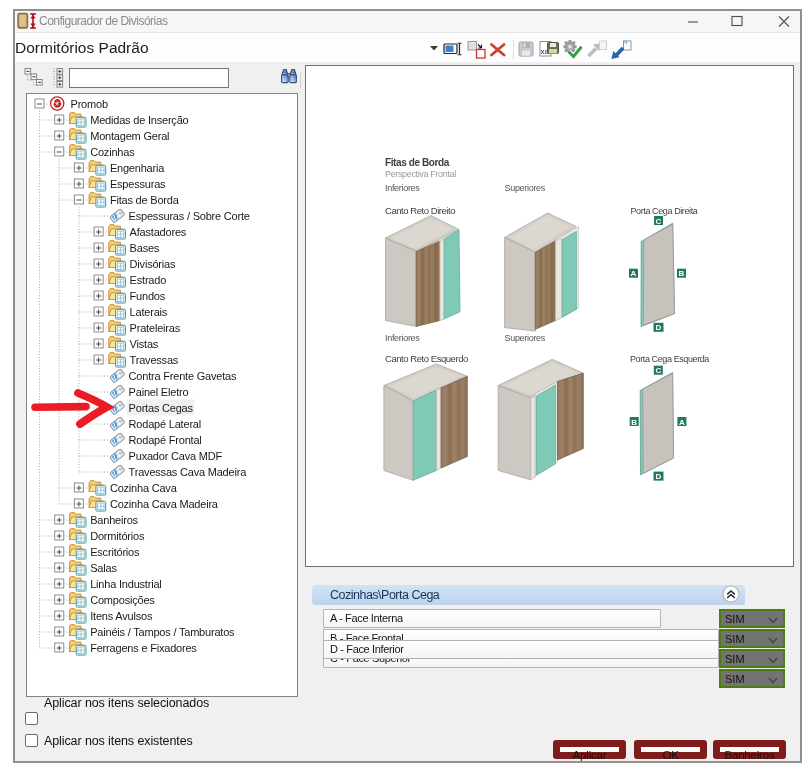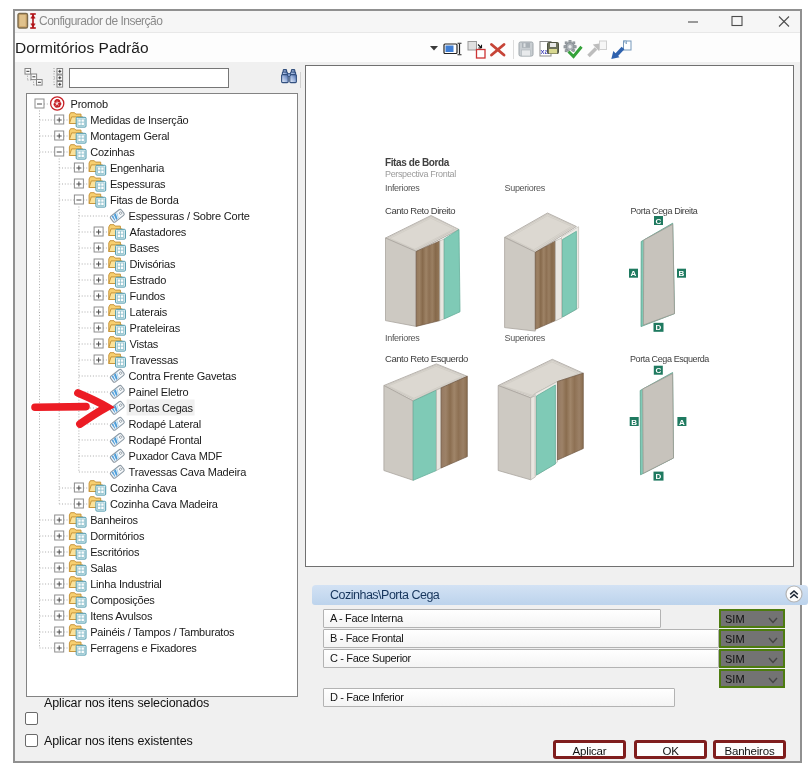--- a/index.html
+++ b/index.html
@@ -6,48 +6,48 @@
  font-family:"Liberation Sans",sans-serif;}
 .abs{position:absolute}
 .dlg{left:13px;top:9px;width:789px;height:754px;border:2px solid #909090;background:#f0f0f0;box-sizing:border-box}
 .titlebar{left:15px;top:11px;width:785px;height:21px;background:#f6f6f6;border-bottom:1px solid #e8e8e8}
 .toolrow{left:15px;top:33px;width:785px;height:29px;background:#fdfdfd}
 .ttext{color:#8b8b8b;font-size:12px}
 .cfgtext{color:#1c1c1c;font-size:15.5px}
 .treebox{left:26px;top:93px;width:272px;height:604px;background:#fff;border:1px solid #838383;box-sizing:border-box}
 .searchbox{left:69px;top:68px;width:160px;height:20px;background:#fff;border:1px solid #767676;box-sizing:border-box}
 .canvas{left:305px;top:65px;width:489px;height:502px;background:#fff;border:1px solid #707070;box-sizing:border-box}
-.phead{left:312px;top:584.5px;width:496px;height:20px;background:linear-gradient(#d3e2f4,#bcd3ec);
+.phead{left:312px;top:584.5px;width:433px;height:20px;background:linear-gradient(#d3e2f4,#bcd3ec);
  border-radius:4px 4px 3px 3px;box-sizing:border-box}
 .phead span{position:absolute;left:18px;top:3px;font-size:12.5px;color:#16355c;letter-spacing:-0.5px}
 .prow{background:linear-gradient(#ffffff,#f4f4f4);border:1px solid #b3b3b3;box-sizing:border-box;border-radius:1px}
 .prow span{position:absolute;left:6px;top:1.5px;font-size:11px;color:#141414;letter-spacing:-0.35px}
 .combo{background:#737373;border:2px solid #4d7c0f;box-sizing:border-box}
 .combo span{position:absolute;left:4px;top:1.5px;font-size:11px;color:#111}
 .cb{width:13px;height:13px;border:1px solid #6a6a6a;border-radius:2px;background:#fff;box-sizing:border-box}
 .cbl{font-size:12.5px;color:#111;letter-spacing:-0.1px}
-.btn{width:73px;height:19px;background:#fdfdfd;border:3px solid #7f1d1d;border-radius:3px;box-sizing:border-box;
+.btn{width:73px;height:19px;background:#fdfdfd;border:7px solid #7f1d1d;border-radius:3px;box-sizing:border-box;
  text-align:center;font-size:11.5px;color:#111;line-height:17px;letter-spacing:-0.2px}
 </style></head><body>
 <div class="abs dlg"></div>
 <div class="abs titlebar"></div>
 <div class="abs toolrow"></div>
 
 <svg class="abs" style="left:17px;top:12px" width="20" height="18" viewBox="0 0 20 18">
  <rect x="1" y="1.5" width="9.5" height="14.5" rx="1.5" fill="#cfa96e" stroke="#7c6b4c" stroke-width="1.4"></rect>
  <rect x="2.6" y="3" width="6" height="11" fill="#e3c893" opacity="0.8"></rect>
  <g stroke="#b01116" stroke-width="1.6" fill="#b01116">
   <line x1="16" y1="2" x2="16" y2="16"></line>
   <line x1="13.2" y1="2" x2="18.8" y2="2"></line>
   <line x1="13.2" y1="16" x2="18.8" y2="16"></line>
   <path d="M16 3 L13.8 6.2 L18.2 6.2 Z" stroke-width="0.5"></path>
   <path d="M16 15 L13.8 11.8 L18.2 11.8 Z" stroke-width="0.5"></path>
  </g>
 </svg>
-<div class="abs ttext" style="left:39px;top:14px;letter-spacing:-0.5px">Configurador de Inserção</div>
+<div class="abs ttext" style="left:39px;top:14px;letter-spacing:-0.5px">Configurador de Divisórias</div>
 <svg class="abs" style="left:683px;top:11px" width="112" height="20" viewBox="0 0 112 20">
  <g stroke="#4d4d4d" stroke-width="1.1" fill="none">
   <line x1="5" y1="11" x2="15" y2="11"></line>
   <rect x="49" y="5.5" width="10" height="9"></rect>
   <line x1="96" y1="5.5" x2="106" y2="15.5"></line>
       <line x1="106" y1="5.5" x2="96" y2="15.5"></line>
  </g>
 </svg>
 
 <div class="abs cfgtext" style="left:15px;top:39px">Dormitórios Padrão</div>
@@ -555,21 +555,21 @@
   </div>
 <div class="abs prow" style="left:323px;top:649px;width:396px;height:19px">
     <span>C - Face Superior</span>
   </div>
 <div class="abs combo" style="left:719px;top:649px;width:66px;height:19px">
     <span>SIM</span>
     <svg style="position:absolute;right:4px;top:5px" width="12" height="9">
       <path d="M2 2 L6 6.5 L10 2" stroke="#444" stroke-width="1.4" fill="none"></path>
     </svg>
   </div>
-<div class="abs prow" style="left:323px;top:688px;width:352px;height:19px">
+<div class="abs prow" style="left:323px;top:640px;width:396px;height:19px">
     <span>D - Face Inferior</span>
   </div>
 <div class="abs combo" style="left:719px;top:669px;width:66px;height:19px">
     <span>SIM</span>
     <svg style="position:absolute;right:4px;top:5px" width="12" height="9">
       <path d="M2 2 L6 6.5 L10 2" stroke="#444" stroke-width="1.4" fill="none"></path>
     </svg>
   </div>
 <div class="abs cb" style="left:25px;top:712px"></div>
 <div class="abs cbl" style="left:44px;top:696px">Aplicar nos itens selecionados</div>

